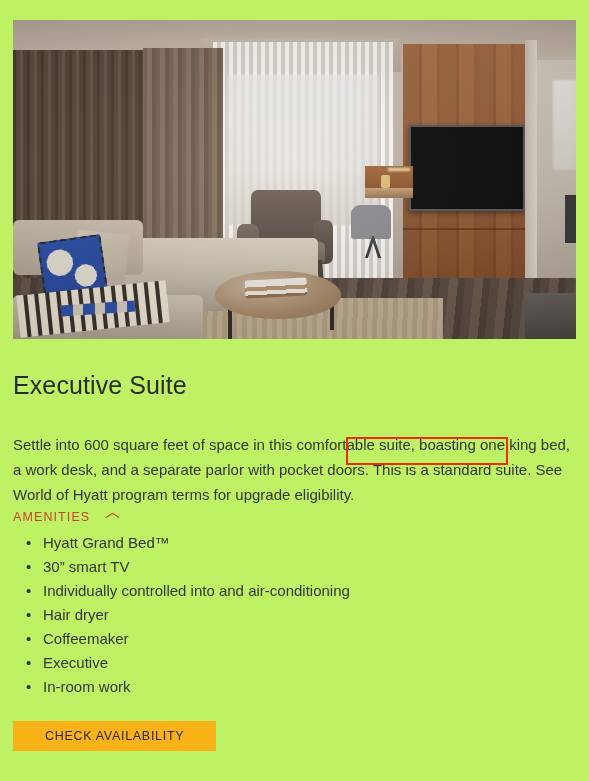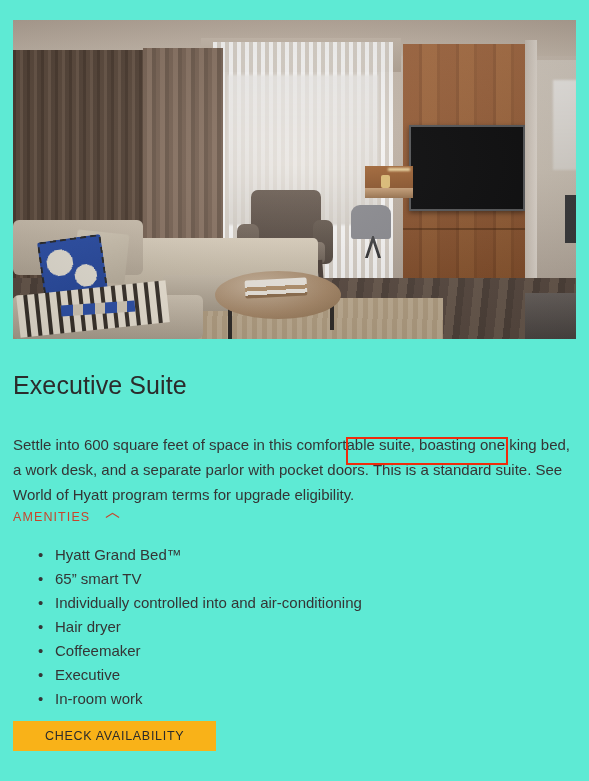--- a/index.html
+++ b/index.html
@@ -13,21 +13,21 @@
     font-family: "Liberation Sans", sans-serif;
     color: #333333;
     overflow: hidden;
     position: relative;
   }
 
   .page {
     width: 589px;
     height: 781px;
     position: relative;
-    background: #5eead4;
+    background: #bef264;
   }
 
   
   .hero {
     position: absolute;
     left: 13px;
     top: 20px;
     width: 563px;
     height: 319px;
     overflow: hidden;
@@ -351,21 +351,21 @@
     height: 1.4px;
     background: #c8452c;
   }
   .chev:before { left: 0; transform: rotate(-32deg); transform-origin: left center; }
   .chev:after  { right: 0; transform: rotate(32deg); transform-origin: right center; }
 
   ul.amen-list {
     position: absolute;
     left: 13px;
     top: 531px;
-    margin: 12px;
+    margin: 0;
     padding: 0 0 0 30px;
     list-style: none;
     font-size: 15px;
     color: #353535;
   }
   ul.amen-list li {
     position: relative;
     line-height: 24px;
     padding-left: 0;
   }
@@ -462,21 +462,21 @@
 
   <div class="highlight-box"></div>
 
   <div class="amen-header">
     <span>AMENITIES</span>
     <span class="chev"></span>
   </div>
 
   <ul class="amen-list">
     <li>Hyatt Grand Bed™</li>
-    <li>65” smart TV</li>
+    <li>30” smart TV</li>
     <li>Individually controlled into and air-conditioning</li>
     <li>Hair dryer</li>
     <li>Coffeemaker</li>
     <li>Executive</li>
     <li>In-room work</li>
   </ul>
 
   <button class="cta">CHECK AVAILABILITY</button>
 
 </div>

